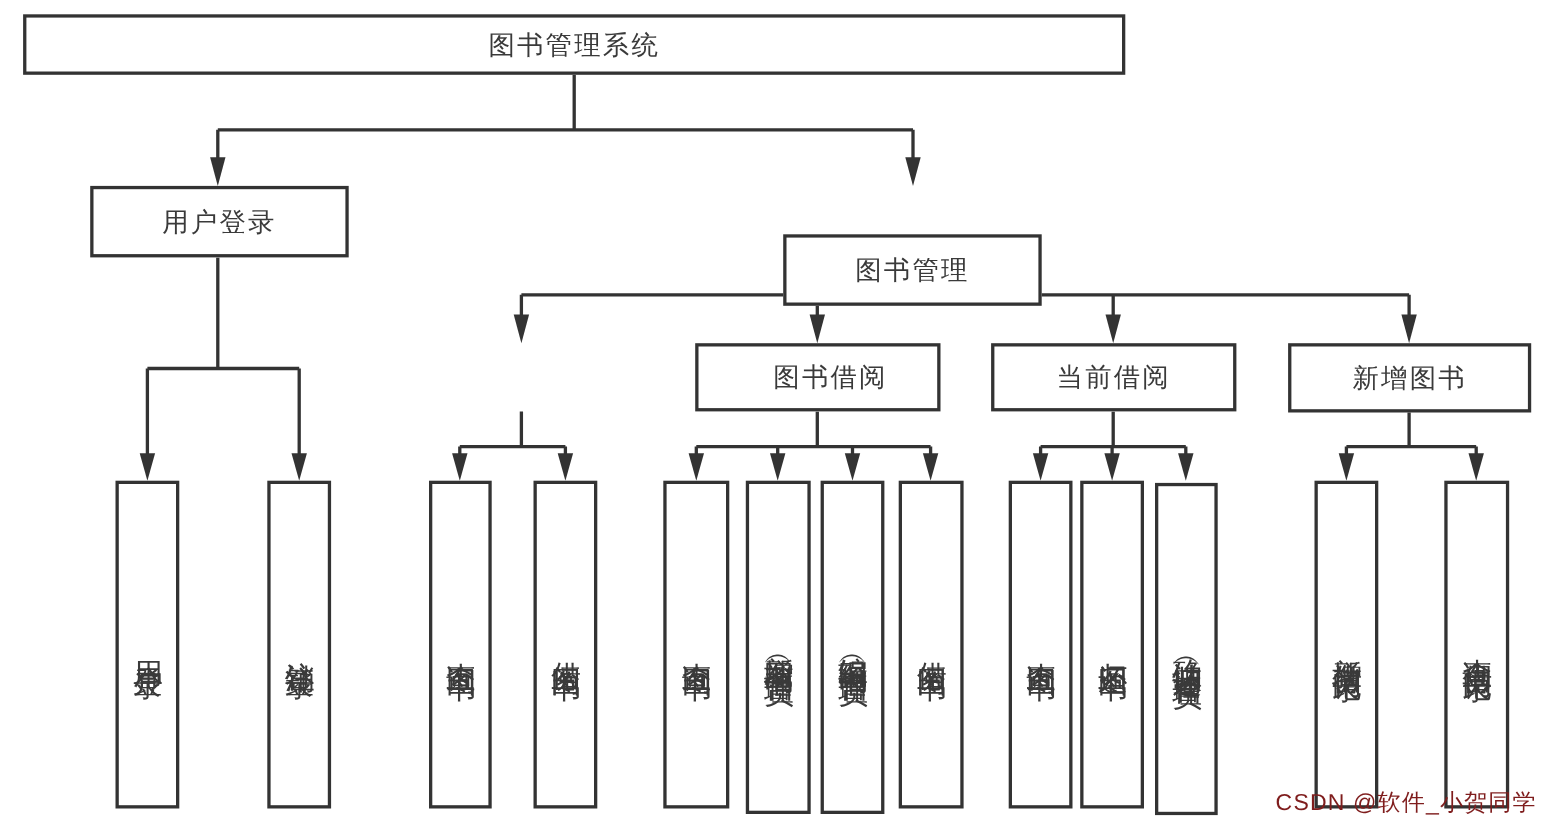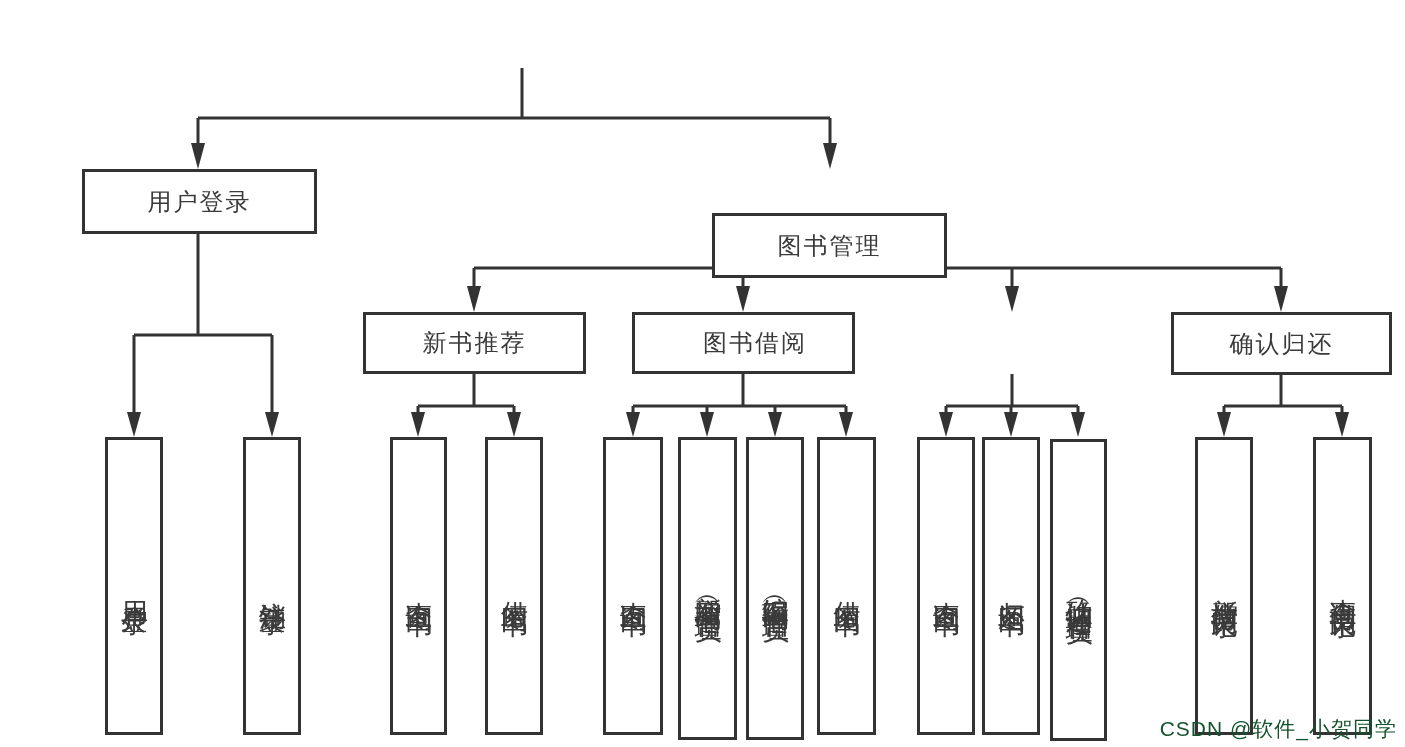--- a/index.html
+++ b/index.html
@@ -14,21 +14,21 @@
     display:flex; align-items:center; justify-content:center;
     text-align:center;
   }
   .h { font-size:24px; letter-spacing:2px; white-space:nowrap; }
   .v {
     writing-mode:vertical-rl; font-size:27px; letter-spacing:3px;
     line-height:1.08;
   }
   .watermark {
     position:absolute; right:8px; bottom:4px;
-    font-size:21px; letter-spacing:1px; color:#14532d;
+    font-size:21px; letter-spacing:1px; color:#7f1d1d;
     font-family:"Liberation Sans", sans-serif;
     text-align:right;
   }
 </style>
 </head>
 <body>
 
 <div class="stage">
 
   <svg class="wires" viewBox="0 0 1405 747" stroke="#333333" stroke-width="3" fill="#333333">
@@ -77,27 +77,28 @@
       <polygon points="1071,412 1085,412 1078,437" stroke="none"></polygon>
     </g>
 
     <g>
       <path fill="none" d="M1281 374 V406 M1224 406 H1342 M1224 406 V415 M1342 406 V415"></path>
       <polygon points="1217,412 1231,412 1224,437" stroke="none"></polygon>
       <polygon points="1335,412 1349,412 1342,437" stroke="none"></polygon>
     </g>
   </svg>
 
+  <div class="node h" style="left:21px; top:13px; width:1002px; height:55px;">图书管理系统</div>
 
   <div class="node h" style="left:82px; top:169px; width:235px; height:65px;">用户登录</div>
   <div class="node h" style="left:712px; top:169px; width:235px; height:65px;margin-top:44px;">图书管理</div>
 
-  <div class="node h" style="left:363px; top:312px; width:223px; height:62px;">新书推荐</div>
   <div class="node h" style="left:632px; top:312px; width:223px; height:62px;padding-left:23px;">图书借阅</div>
-  <div class="node h" style="left:1171px; top:312px; width:221px; height:63px;">确认归还</div>
+  <div class="node h" style="left:901px; top:312px; width:223px; height:62px;">当前借阅</div>
+  <div class="node h" style="left:1171px; top:312px; width:221px; height:63px;">新增图书</div>
 
   <div class="node v" style="left:105px; top:437px; width:58px; height:298px;">用户登录</div>
   <div class="node v" style="left:243px; top:437px; width:58px; height:298px;">注销登录</div>
 
   <div class="node v" style="left:390px; top:437px; width:57px; height:298px;">查询图书</div>
   <div class="node v" style="left:485px; top:437px; width:58px; height:298px;">借阅图书</div>
 
   <div class="node v" style="left:603px; top:437px; width:60px; height:298px;">查询图书</div>
   <div class="node v" style="left:678px; top:437px; width:59px; height:303px;">新增图书（管理员）</div>
   <div class="node v" style="left:746px; top:437px; width:58px; height:303px;">编辑图书（管理员）</div>

